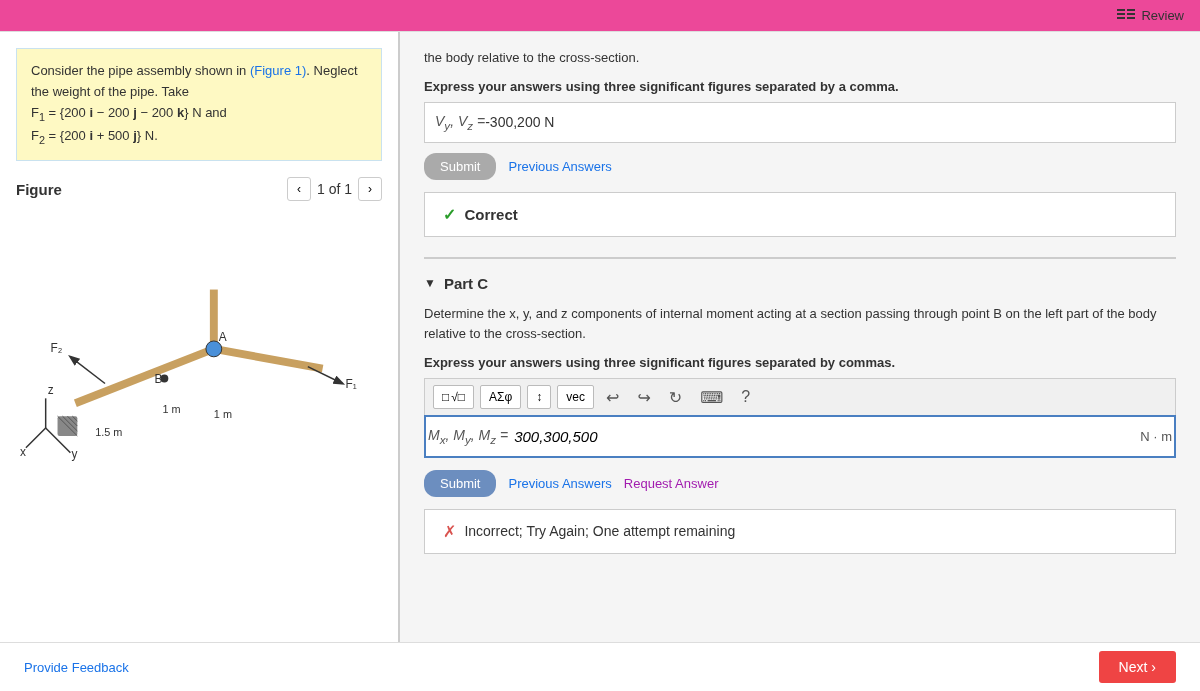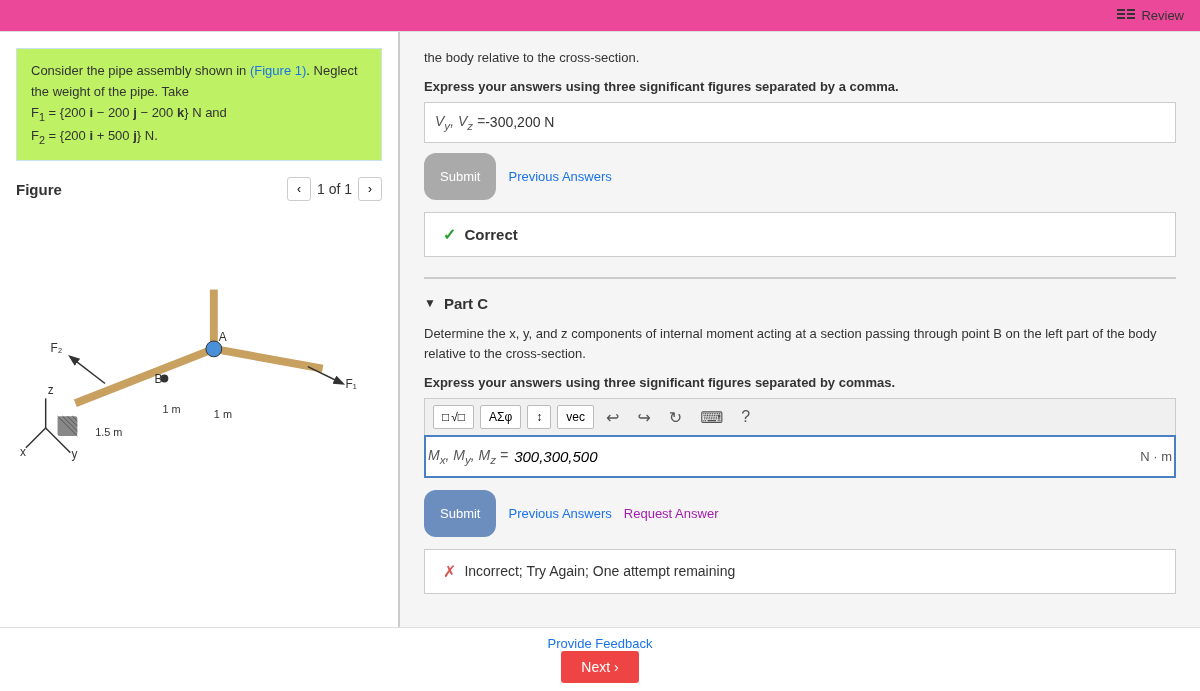--- a/index.html
+++ b/index.html
@@ -45,21 +45,21 @@
       width: 400px;
       min-width: 400px;
       background: #fff;
       border-right: 2px solid #ccc;
       display: flex;
       flex-direction: column;
       padding: 0;
     }
 
     .problem-text {
-      background: #bef264;
+      background: #fef9c3;
       border: 1px solid #c9e2ef;
       margin: 16px;
       padding: 12px 14px;
       font-size: 13px;
       line-height: 1.6;
     }
 
     .problem-text .link {
       color: #1a73e8;
       text-decoration: none;
@@ -170,21 +170,21 @@
       display: flex;
       align-items: center;
       gap: 12px;
       margin-bottom: 12px;
     }
 
     .submit-btn {
       background: #6c8ebf;
       color: #fff;
       border: none;
-      padding: 16px 16px;
+      padding: 6px 16px;
       font-size: 13px;
       cursor: pointer;
       border-radius: 12px;
     }
 
     .submit-btn:disabled {
       background: #aaa;
       cursor: default;
     }
 
@@ -309,21 +309,20 @@
       font-size: 16px;
     }
 
     .bottom-bar {
       display: flex;
       align-items: center;
       justify-content: space-between;
       padding: 8px 24px;
       background: #fff;
       border-top: 1px solid #ddd;
-      flex-direction: column;
     }
 
     .provide-feedback-link {
       color: #1a73e8;
       font-size: 13px;
       text-decoration: none;
       cursor: pointer;
     }
 
     .next-btn {

